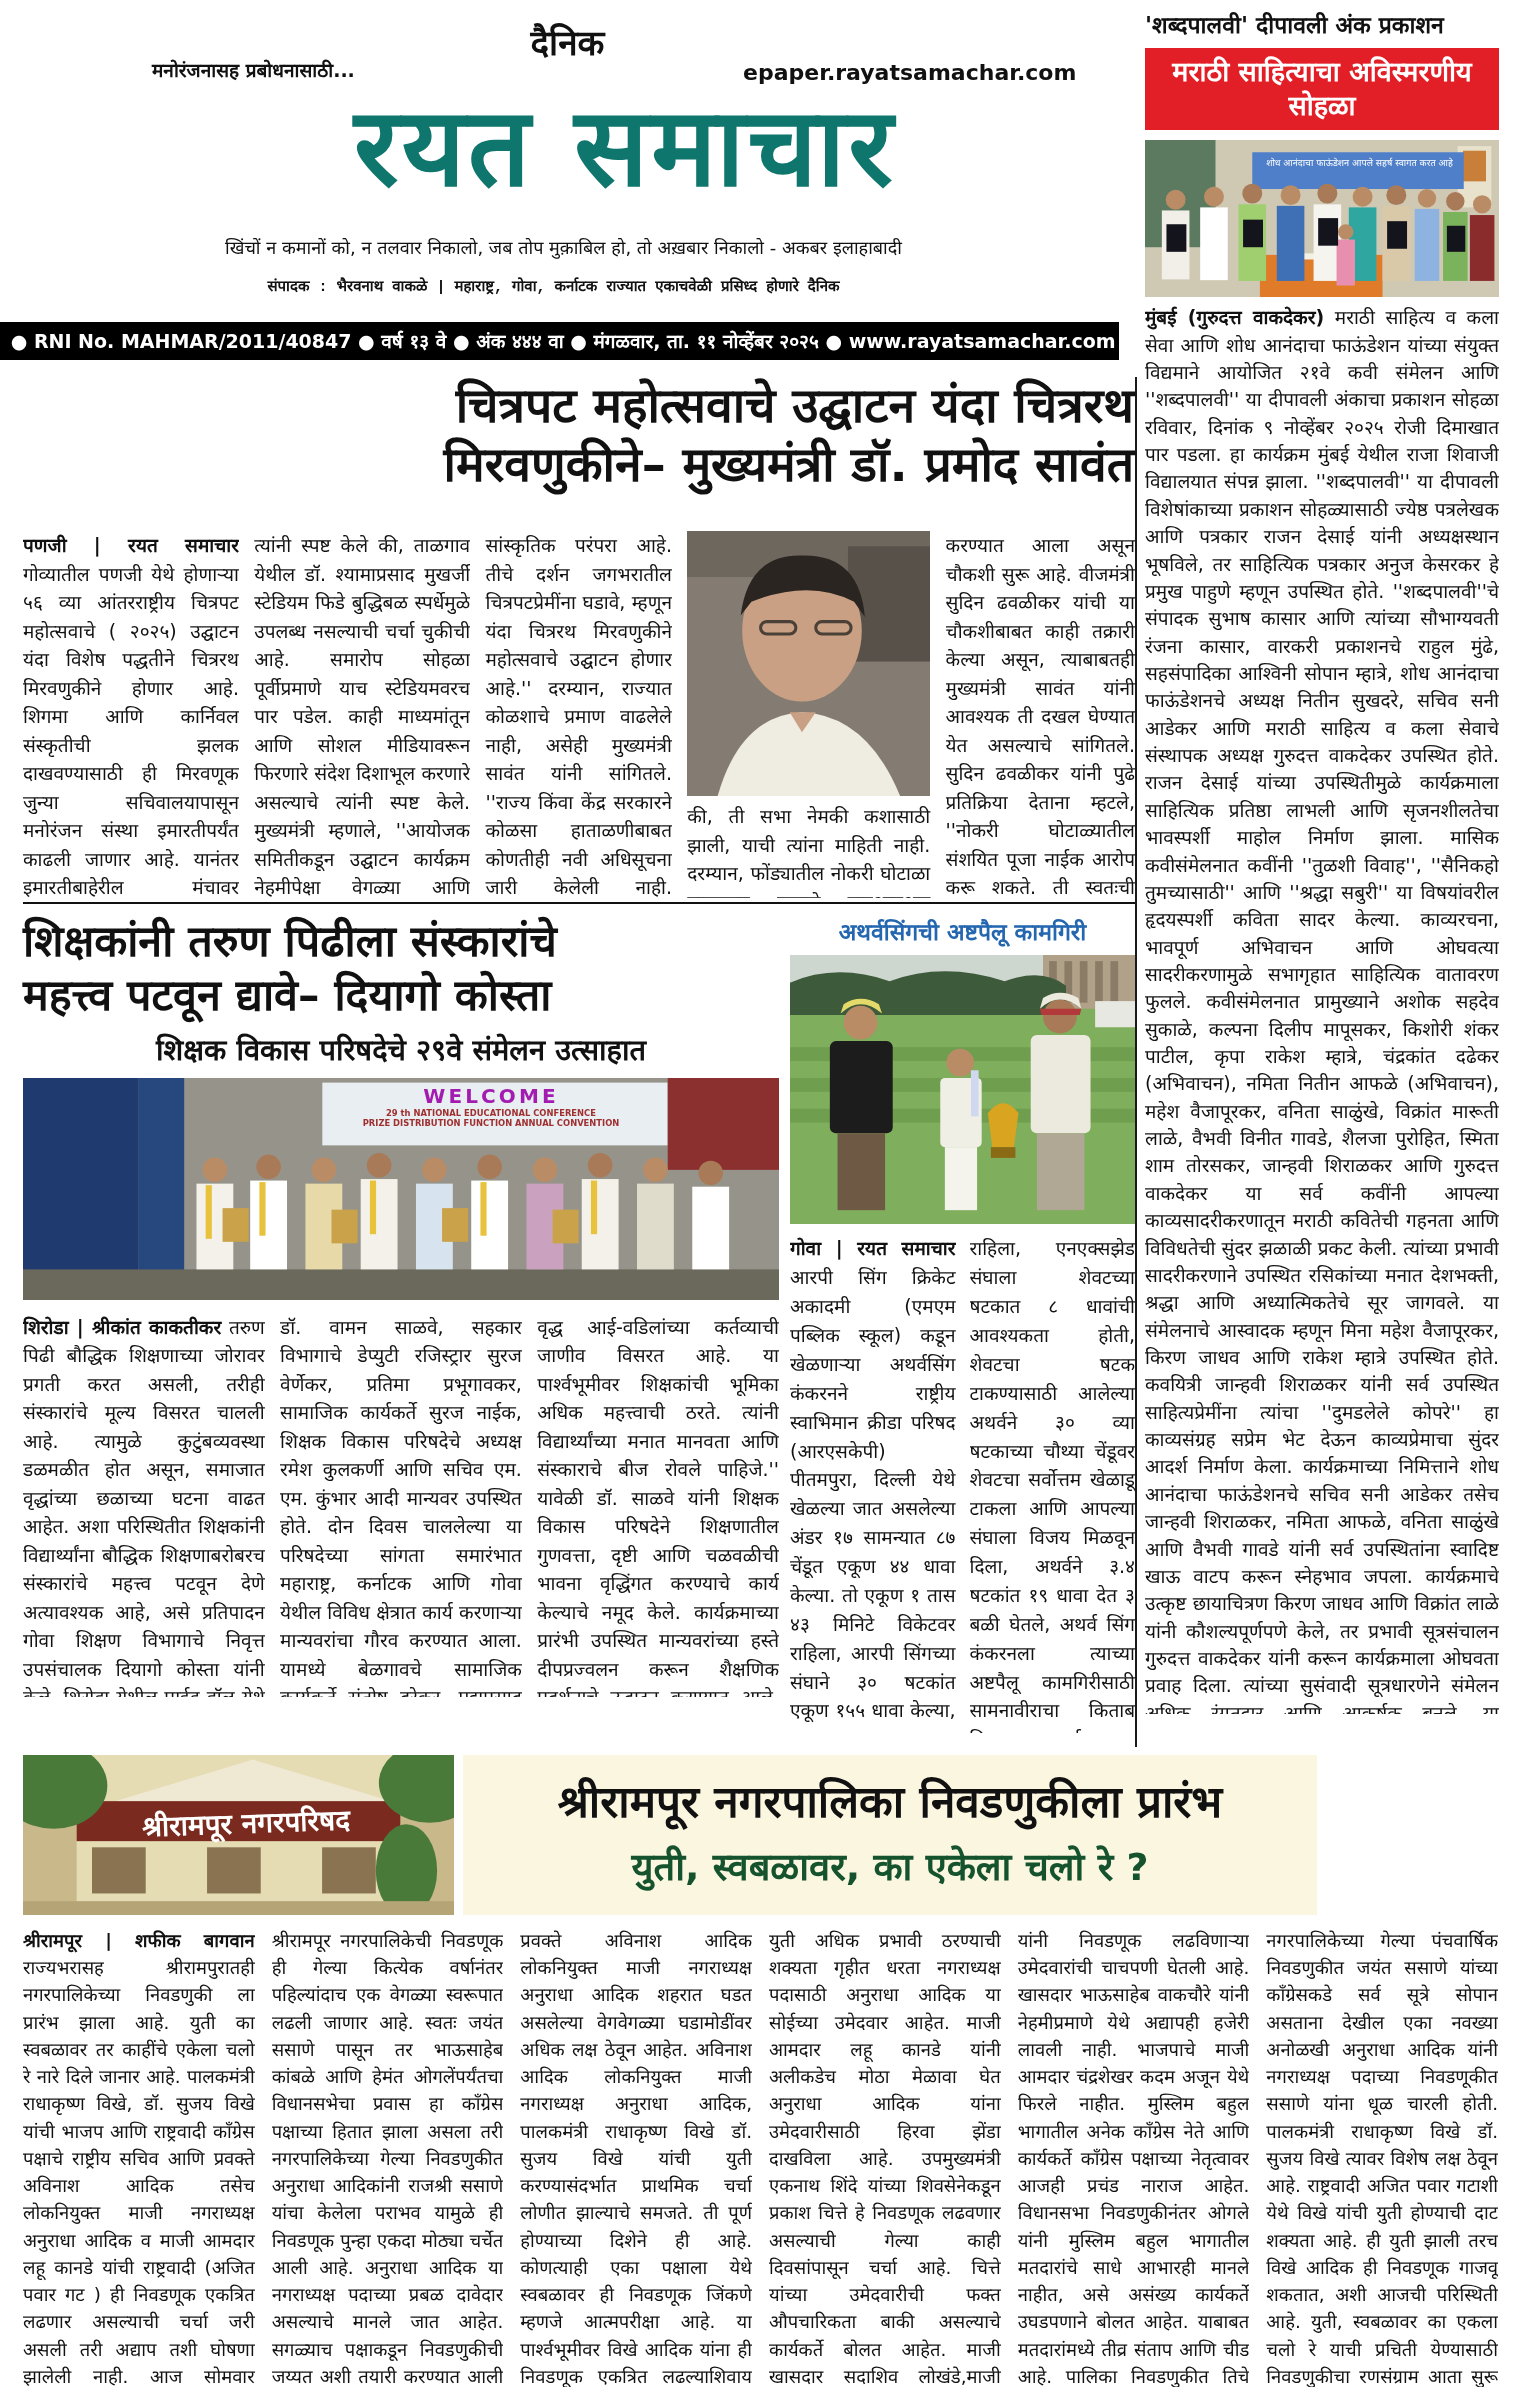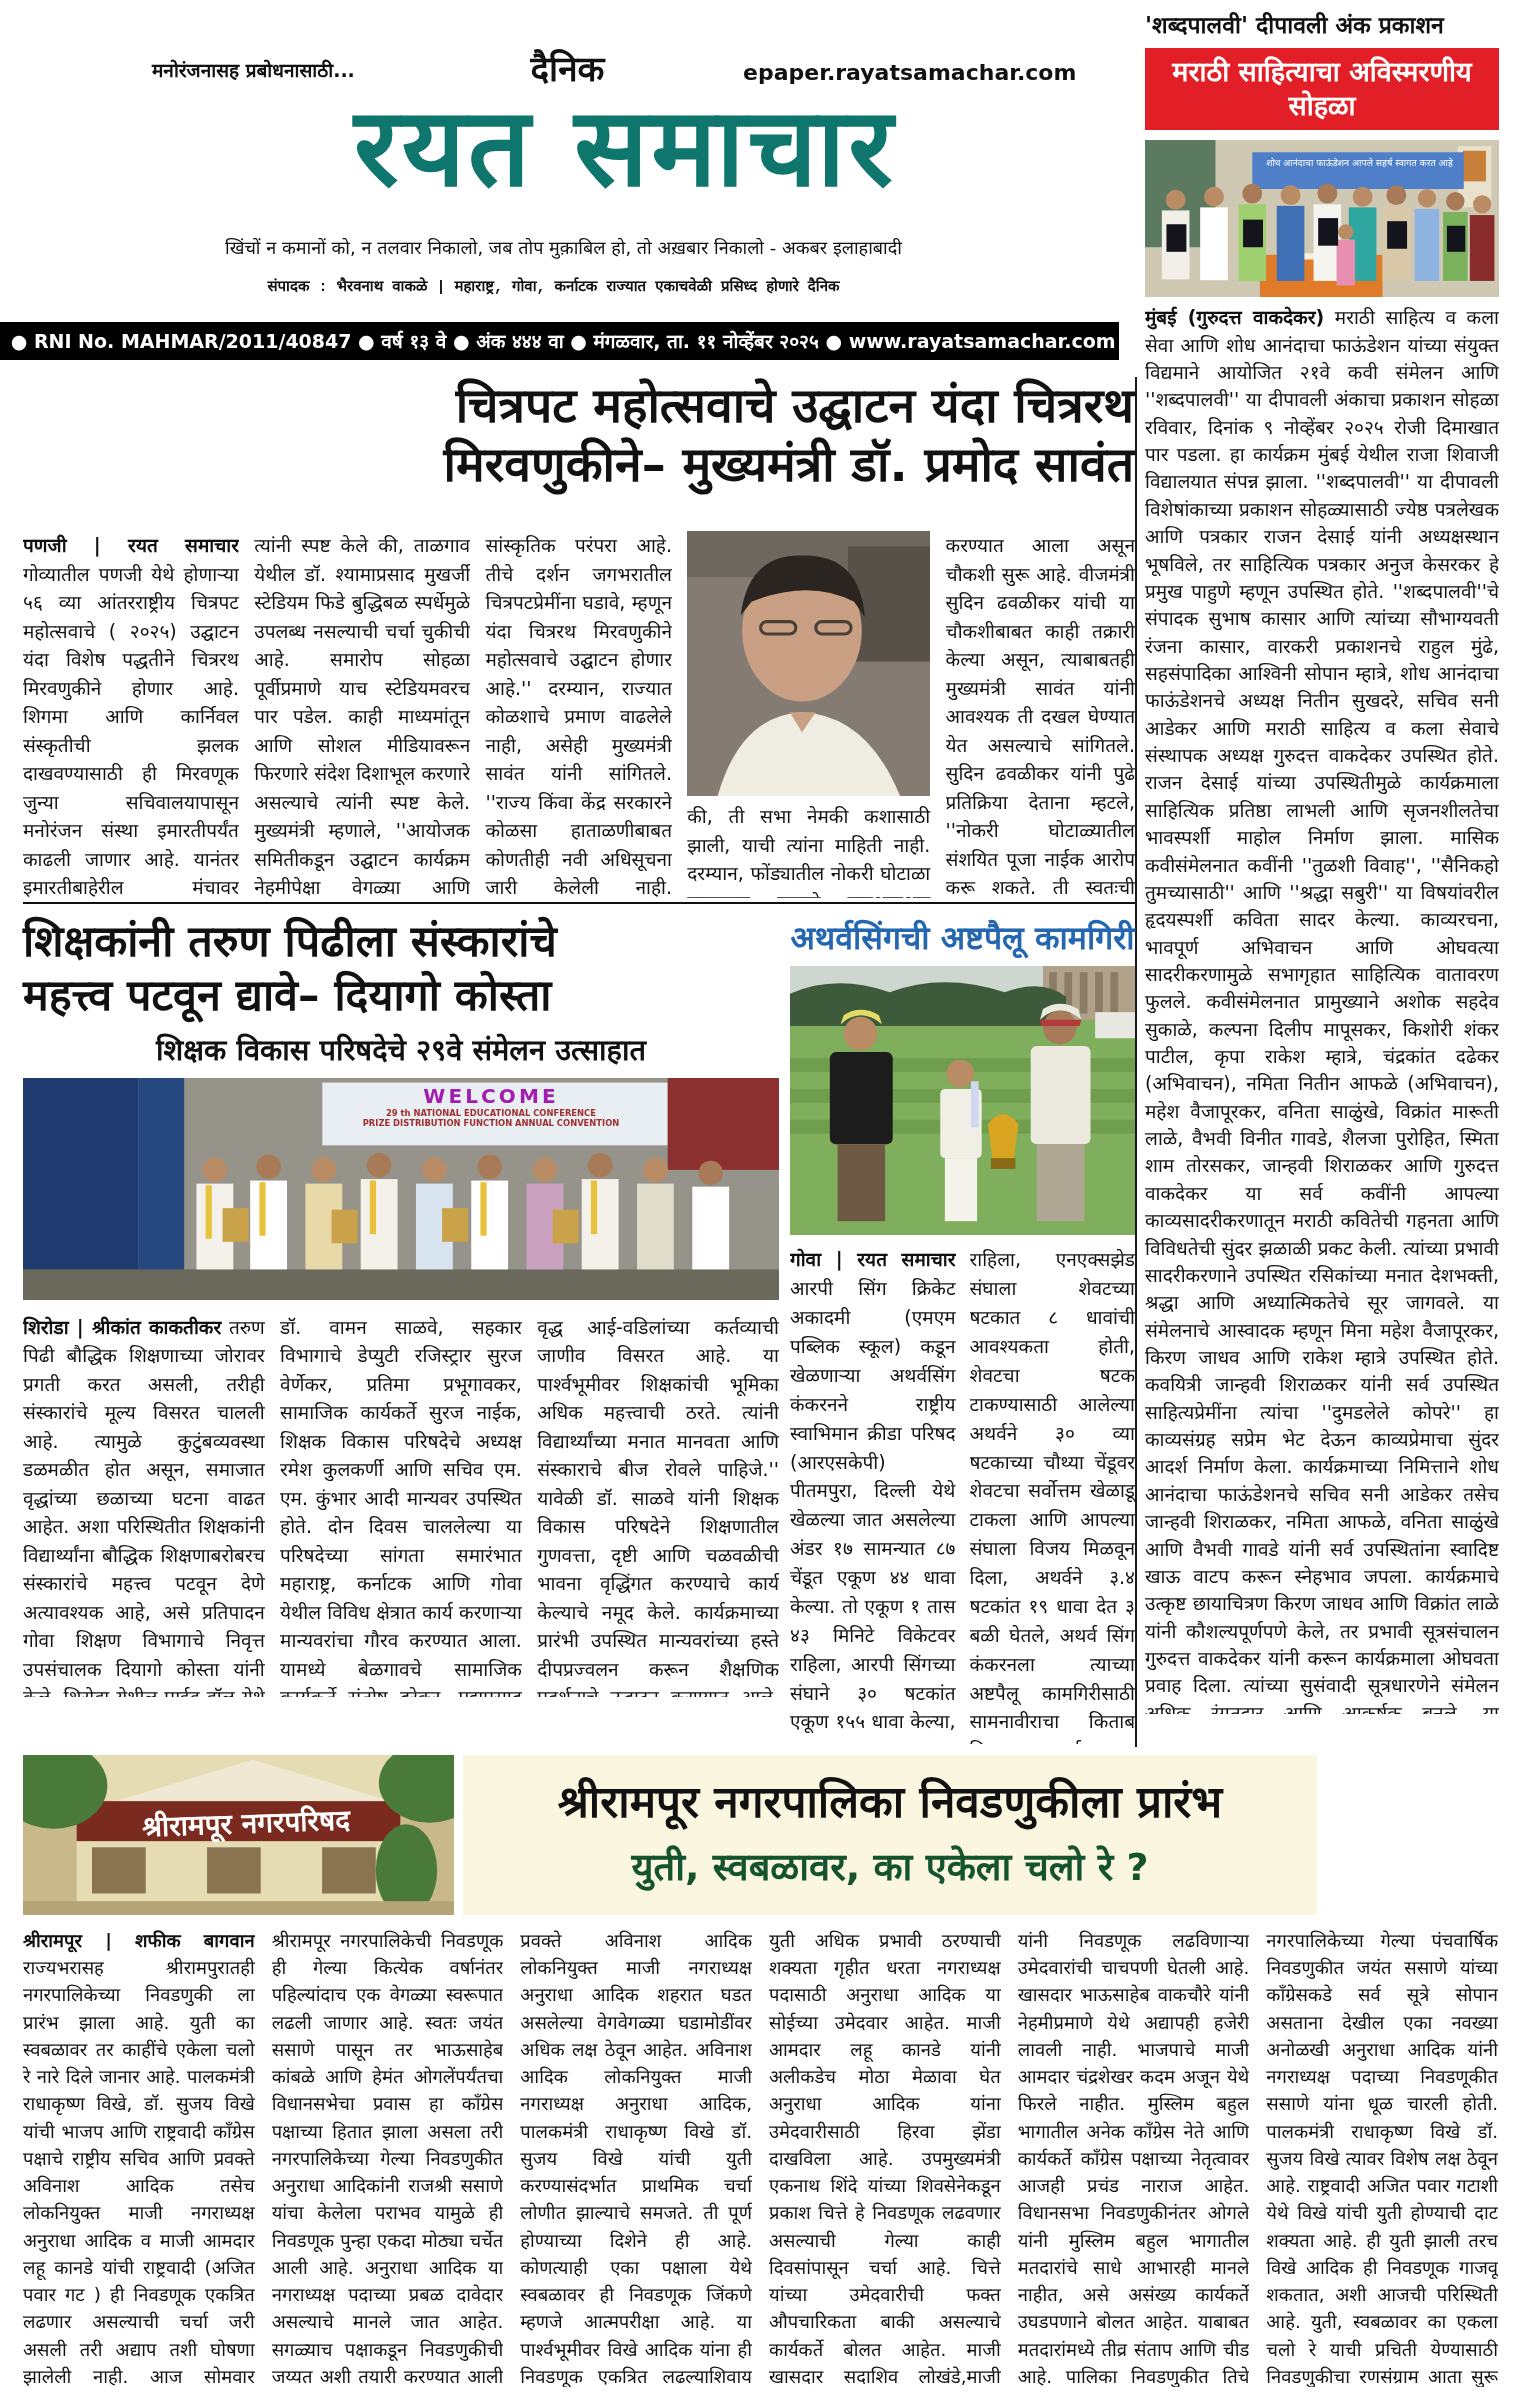--- a/index.html
+++ b/index.html
@@ -1,21 +1,21 @@
 <!DOCTYPE html>
 <html style="font-size:12.3px"><head>
 <meta charset="utf-8">
 <style>
   html,body{margin:0;padding:0;background:#888;}
   #page{position:relative;width:1522px;height:2401px;background:#ffffff;overflow:hidden;
         font-family:"DejaVu Sans","Liberation Sans",sans-serif;color:#111;}
   .abs{position:absolute;}
   
   .kicker{left:152px;top:57px;font-size:19px;font-weight:bold;}
-  .daily{left:0;top:18.4px;width:1135px;text-align:center;font-size:35px;font-weight:bold;margin-top:26px;}
+  .daily{left:0;top:18.4px;width:1135px;text-align:center;font-size:35px;font-weight:bold;}
   .website{left:743px;top:60px;font-size:22px;font-weight:bold;}
   .title{left:115px;top:80px;width:1020px;text-align:center;font-size:109px;font-weight:bold;
          color:#0f766e;line-height:1.25;letter-spacing:3.1px;white-space:nowrap;}
   .tagline{left:61px;top:235px;width:1005px;text-align:center;font-size:18px;font-weight:normal;}
   .editorline{left:51px;top:275px;width:1005px;text-align:center;font-size:15px;font-weight:600;font-family:Liberation Mono, monospace;}
   .infobar{left:0;top:322px;width:1108px;height:38px;background:#000;color:#fff;
            font-size:19px;font-weight:bold;line-height:38px;padding-left:10.7px;white-space:nowrap;overflow:hidden;}
   
   .sp{left:1145px;top:12.3px;width:354px;}
   .sp-head{font-size:23px;font-weight:bold;text-align:left;line-height:1.2;}
@@ -40,21 +40,21 @@
   .ts-head{font-size:43px;font-weight:bold;line-height:1.25;}
   .ts-sub{margin-top:6.1px;font-size:29px;font-weight:600;text-align:center;}
   .ts-photo{position:relative;margin-top:10.7px;height:222px;overflow:hidden;}
   .ts-banner{position:absolute;left:307px;top:6.1px;width:322px;text-align:center;}
   .ts-banner .w{color:#a21caf;font-weight:bold;font-size:20px;letter-spacing:3.1px;}
   .ts-banner .s{color:#a03030;font-size:8.4px;font-weight:bold;}
   .ts-cols{margin-top:12.3px;display:flex;gap:15.3px;height:384px;overflow:hidden;}
   .ts-col{flex:1;font-size:19px;line-height:1.5;text-align:justify;overflow:hidden;}
   
   .cs{left:790px;top:915px;width:345px;}
-  .cs-head{font-size:32px;font-weight:bold;color:#2467b0;text-align:center;white-space:nowrap;}
+  .cs-head{font-size:23px;font-weight:bold;color:#2467b0;text-align:center;white-space:nowrap;}
   .cs-photo{position:relative;margin-top:7.7px;height:269px;overflow:hidden;}
   .cs-cols{margin-top:10.7px;display:flex;gap:14px;height:499px;overflow:hidden;}
   .cs-col{flex:1;font-size:19px;line-height:1.52;text-align:justify;overflow:hidden;}
   
   .es-photo{left:23px;top:1755px;width:431px;height:160px;overflow:hidden;}
   .es-sign{position:absolute;left:31px;top:48px;width:384px;color:#fff;font-size:28px;font-weight:bold;
            text-align:center;transform:rotate(-2deg);}
   .es-banner{left:463px;top:1755px;width:854px;height:160px;background:#fbf6df;text-align:center;}
   .es-head{margin-top:15.3px;font-size:44px;font-weight:bold;}
   .es-sub{margin-top:9.2px;font-size:38px;font-weight:bold;color:#14532d;}

